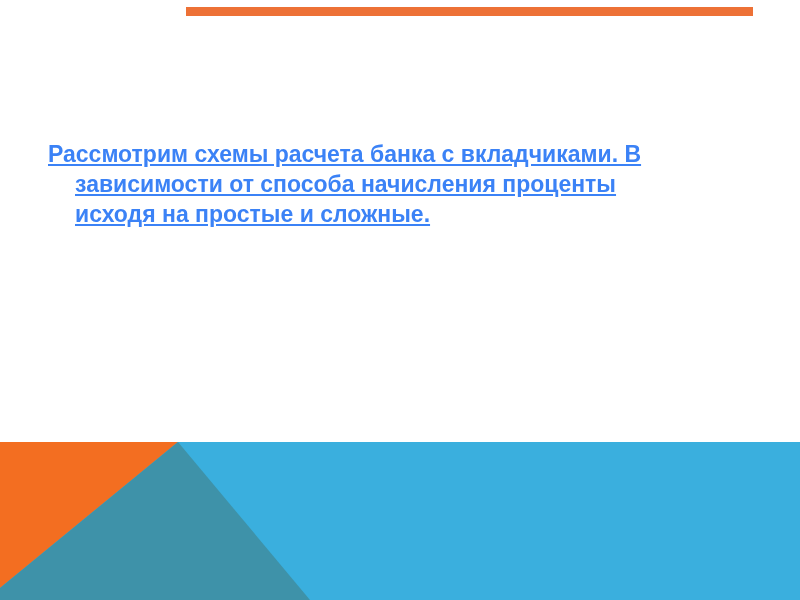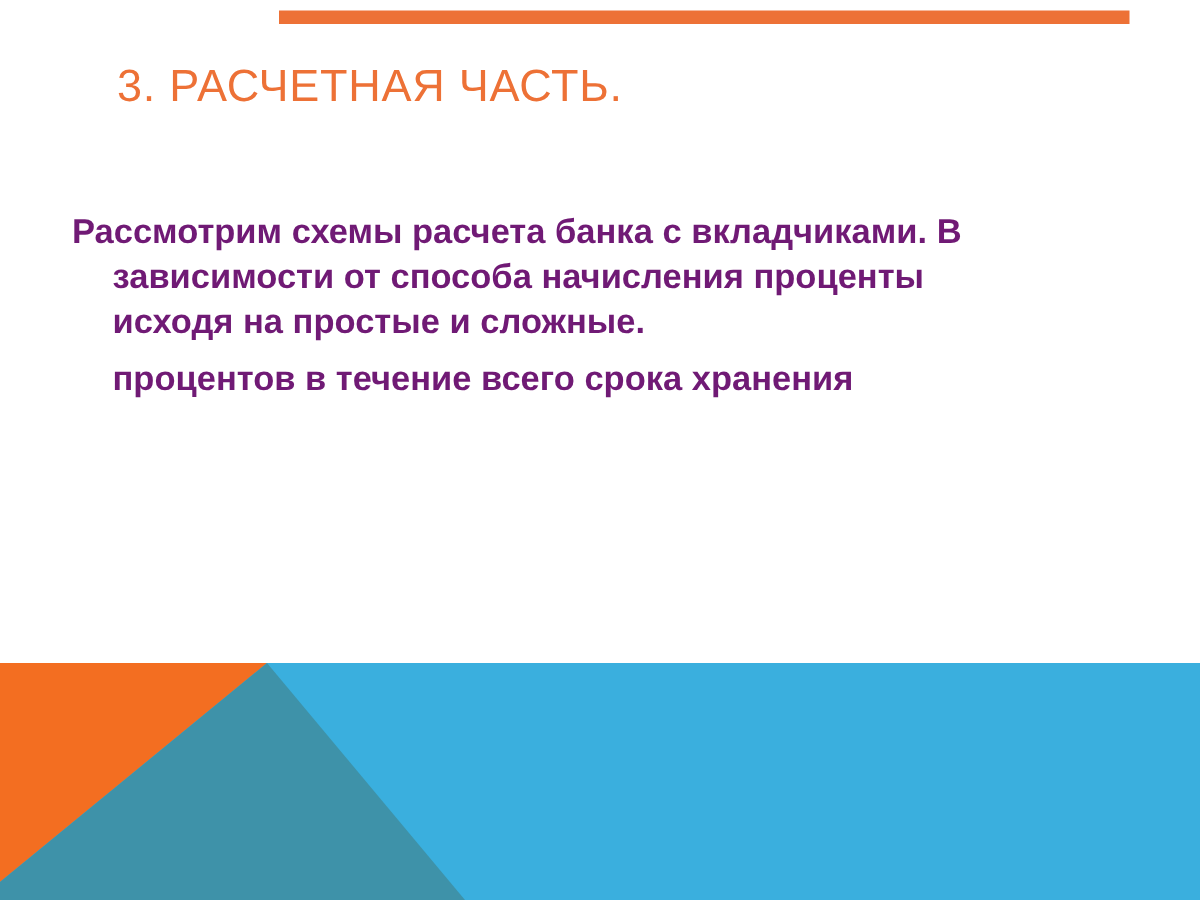--- a/index.html
+++ b/index.html
@@ -51,32 +51,30 @@
     display: block;
   }
 </style>
 </head>
 <body>
 
 <div class="slide">
 
   <div class="accent-bar" style="background-color: rgb(237, 113, 54);"></div>
 
-  <div class="slide-title" style="color: rgb(237, 113, 54);">3. РАСЧЕТНАЯ ЧАСТЬ.</div>
 
-  <div class="body-block" style="color: #701a75;">
+  <div class="body-block" style="color: #3b82f6; text-decoration: underline;">
 
     <div class="para">
       <div class="line first">Рассмотрим схемы расчета банка с вкладчиками. В</div>
       <div class="line">зависимости от способа начисления проценты</div>
       <div class="line">исходя на простые и сложные.</div>
     </div>
 
     <div class="para">
-      <div class="line">процентов в течение всего срока хранения</div>
     </div>
 
   </div>
 
   <svg class="bottom-art" viewBox="0 0 800 158" preserveAspectRatio="none">
     <rect x="0" y="0" width="800" height="158" fill="#3AAFDE"></rect>
     <polygon points="0,0 178,0 0,146" fill="#F36E21"></polygon>
     <polygon points="178,0 310,158 0,158 0,146" fill="#3E92A9"></polygon>
   </svg>
 

